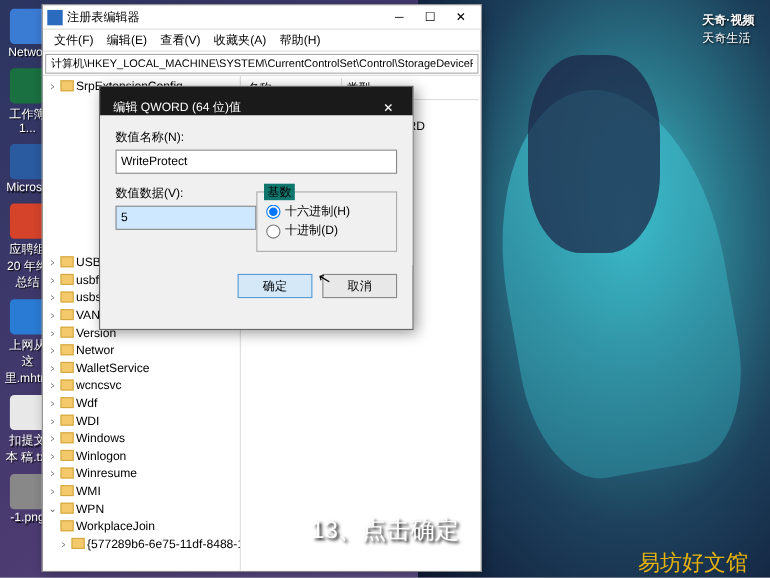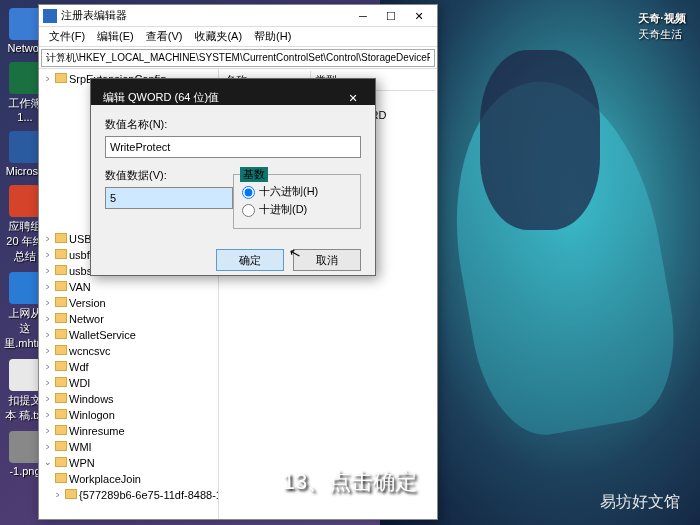--- a/index.html
+++ b/index.html
@@ -41,28 +41,28 @@
 .dialog .dt .x{margin-left:auto;width:20px;text-align:center;cursor:pointer}
 .dialog .db{padding:12px 14px;background:#f0f0f0}
 .dialog label{display:block;font-size:11px;margin-bottom:4px}
 .dialog input[type=text]{width:100%;height:22px;border:1px solid #888;padding:0 4px;background:#fff;font-size:11px;margin-bottom:10px}
 .dialog .row2{display:flex;gap:0}
 .dialog .col{flex:1}
 .dialog .grp{border:1px solid #aaa;padding:6px 8px 8px;position:relative;margin-top:6px}
 .dialog .grp .lg{position:absolute;top:-8px;left:6px;background:#0f766e;padding:0 3px;font-size:11px}
 .dialog .grp label{display:flex;align-items:flex-end;margin:3px 0;font-size:11px}
 .dialog .grp input[type=radio]{margin-right:4px}
-.dialog .btns{text-align:right;padding:8px 14px 4px}
+.dialog .btns{text-align:right;padding:8px 14px 28px}
 .dialog button{width:68px;height:22px;margin-left:6px;border:1px solid #888;background:#e8e8e8;font-size:11px;cursor:pointer}
 .dialog button.pri{background:#d4e8f8;border-color:#5a9bd4}
 .cursor{position:absolute;left:289px;top:245px;z-index:20;font-size:14px;color:#000;transform:rotate(-15deg)}
 .caption{position:absolute;bottom:28px;left:50%;transform:translateX(-50%);color:#fff;font-size:22px;text-shadow:2px 2px 3px #000;z-index:30;font-weight:500}
 .wm1{position:absolute;top:6px;right:14px;color:#fff;font-size:18px;font-weight:bold;text-shadow:1px 1px 2px #000;z-index:30}
 .wm1 .sub{font-size:11px;display:block;font-weight:normal}
-.wm2{position:absolute;bottom:12px;right:20px;color:#e5e5e5;font-size:16px;z-index:30}
+.wm2{position:absolute;bottom:0;right:20px;color:#eab308;font-size:20px;z-index:30}
 </style>
 </head>
 <body>
 
 <div class="desktop">
   <div class="anime-bg"></div>
 </div>
 
 <div class="icons" id="dicons">
     <div class="dicon">

